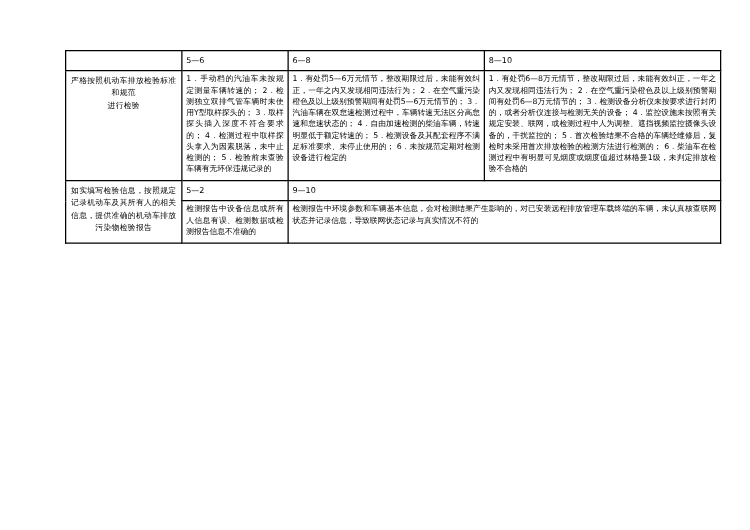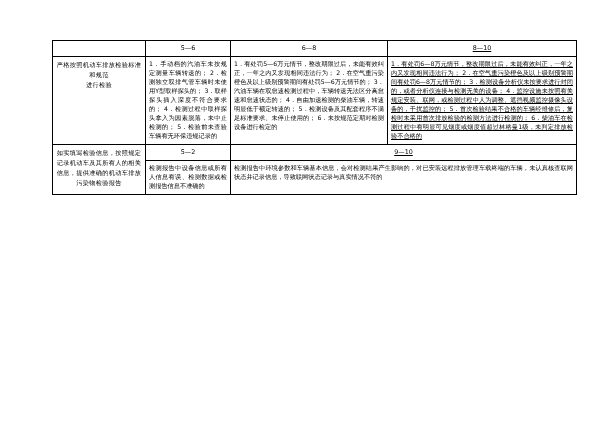--- a/index.html
+++ b/index.html
@@ -34,23 +34,22 @@
     vertical-align: top;
     word-break: break-all;
   }
   td.col-label {
     width: 86px;
     text-align: center;
     vertical-align: middle;
   }
   td.col-a { width: 78px; }
   td.col-b { width: 150px; }
-  td.col-c { width: 182px; text-decoration: underline; }
+  td.col-c { width: 182px; }
   td.head {
-    text-align: center;
     vertical-align: middle;
     font-size: 6.4px;
     padding: 4px 2px;
   }
   .label-inner {
     text-align: center;
     line-height: 1.6;
     letter-spacing: 0.3px;
   }
   .cell-body {

